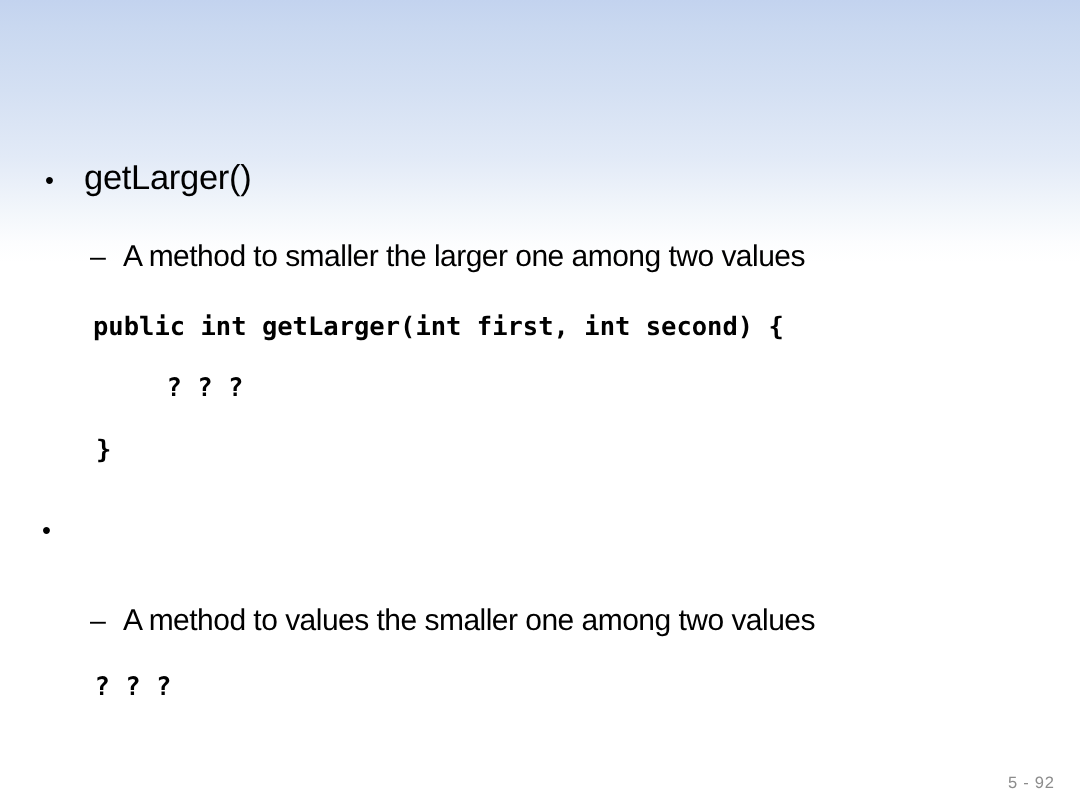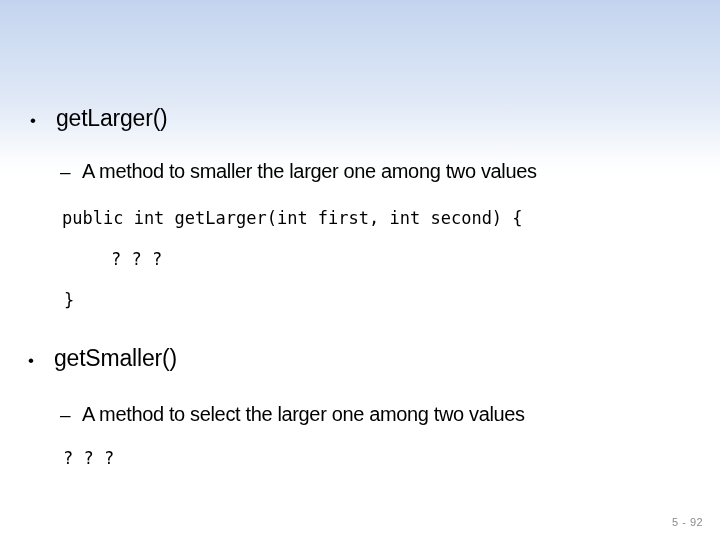--- a/index.html
+++ b/index.html
@@ -64,20 +64,21 @@
   }
   .bullet-l2 .text { flex: 0 0 auto; }
 
   .code-line {
     position: absolute;
     font-family: "DejaVu Sans Mono", "Liberation Mono", monospace;
     font-size: 17px;
     color: #000000;
     white-space: pre;
     letter-spacing: 0px;
+    font-weight: bold;
   }
 
   .page-number {
     position: absolute;
     font-size: 11px;
     color: #8c8c8c;
     letter-spacing: 0.5px;
     white-space: nowrap;
     margin-top: 11px;
   }
@@ -98,25 +99,24 @@
   </div>
 
   <div class="code-line" style="left:62px; top:208px;">public int getLarger(int first, int second) {</div>
 
   <div class="code-line" style="left:111px; top:249px;">? ? ?</div>
 
   <div class="code-line" style="left:64px; top:290px;">}</div>
 
   <div class="bullet-l1" style="left:28px; top:345px;">
     <span class="marker">•</span>
-    <span class="text">getSmaller()</span>
   </div>
 
   <div class="bullet-l2" style="left:60px; top:403px;">
     <span class="marker">–</span>
-    <span class="text">A method to select the larger one among two values</span>
+    <span class="text">A method to values the smaller one among two values</span>
   </div>
 
   <div class="code-line" style="left:63px; top:448px;">? ? ?</div>
 
   <div class="page-number" style="left:672px; top:505px;">5 - 92</div>
 
 </div>
 
 </body></html>

